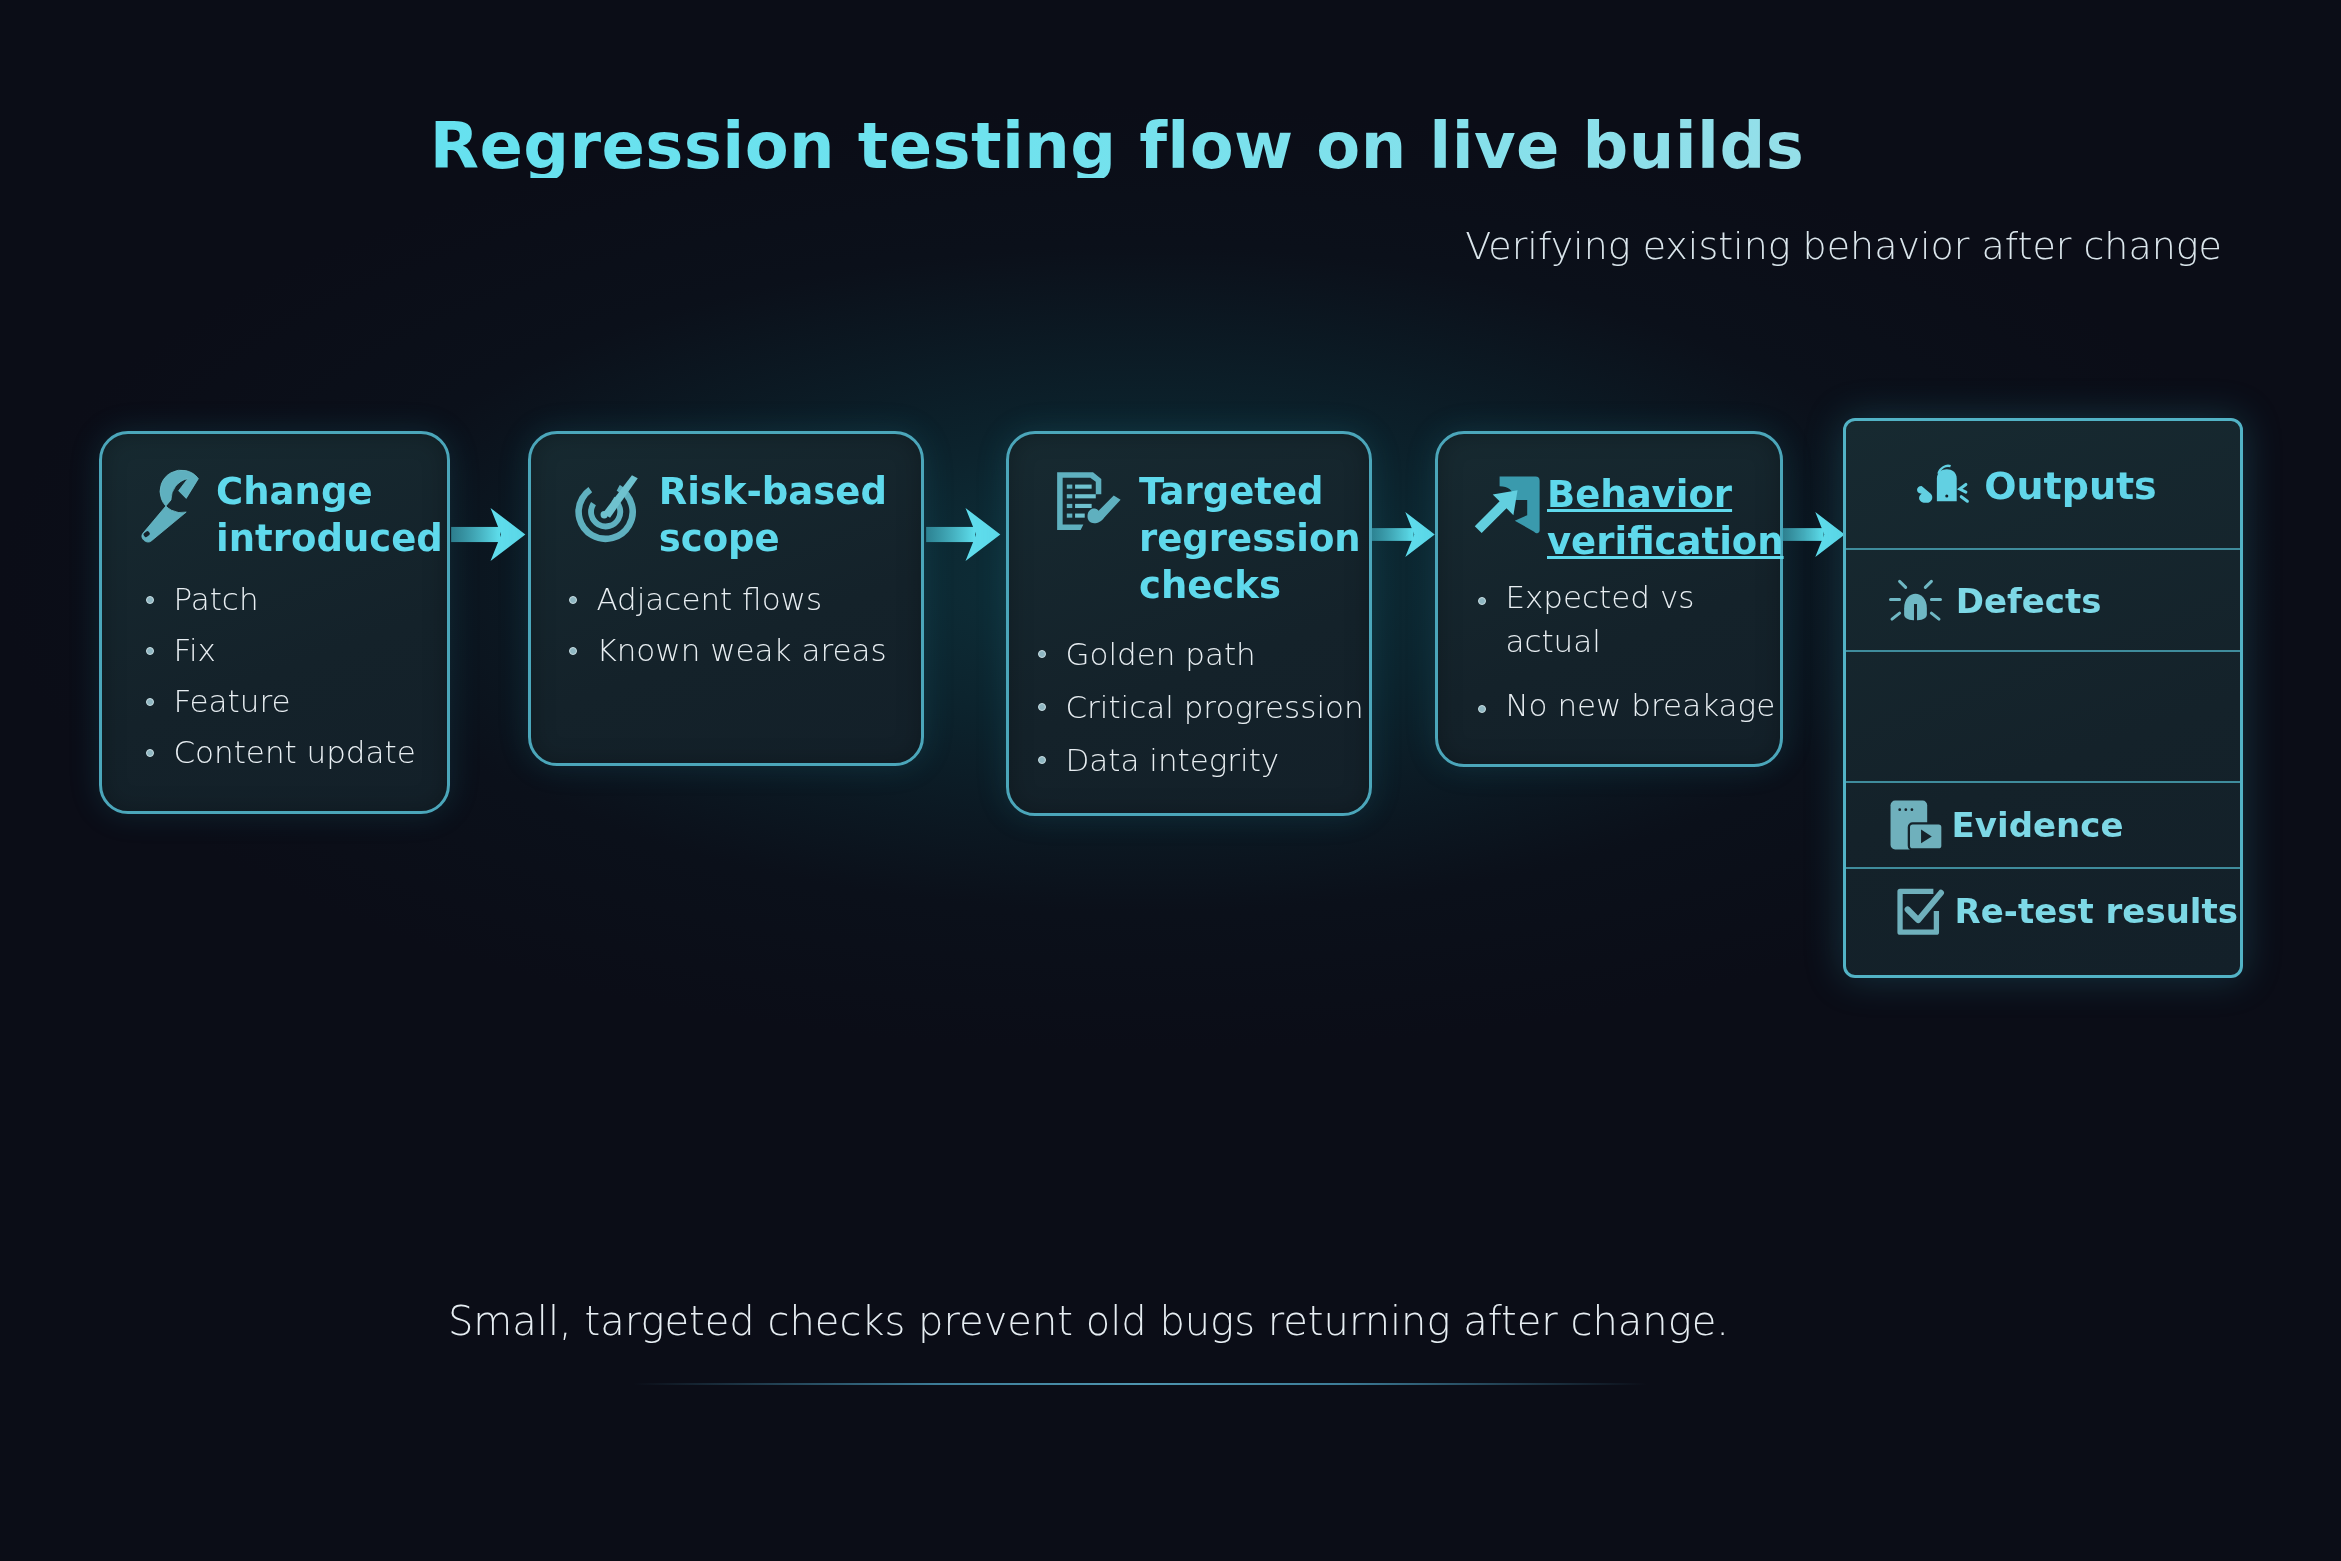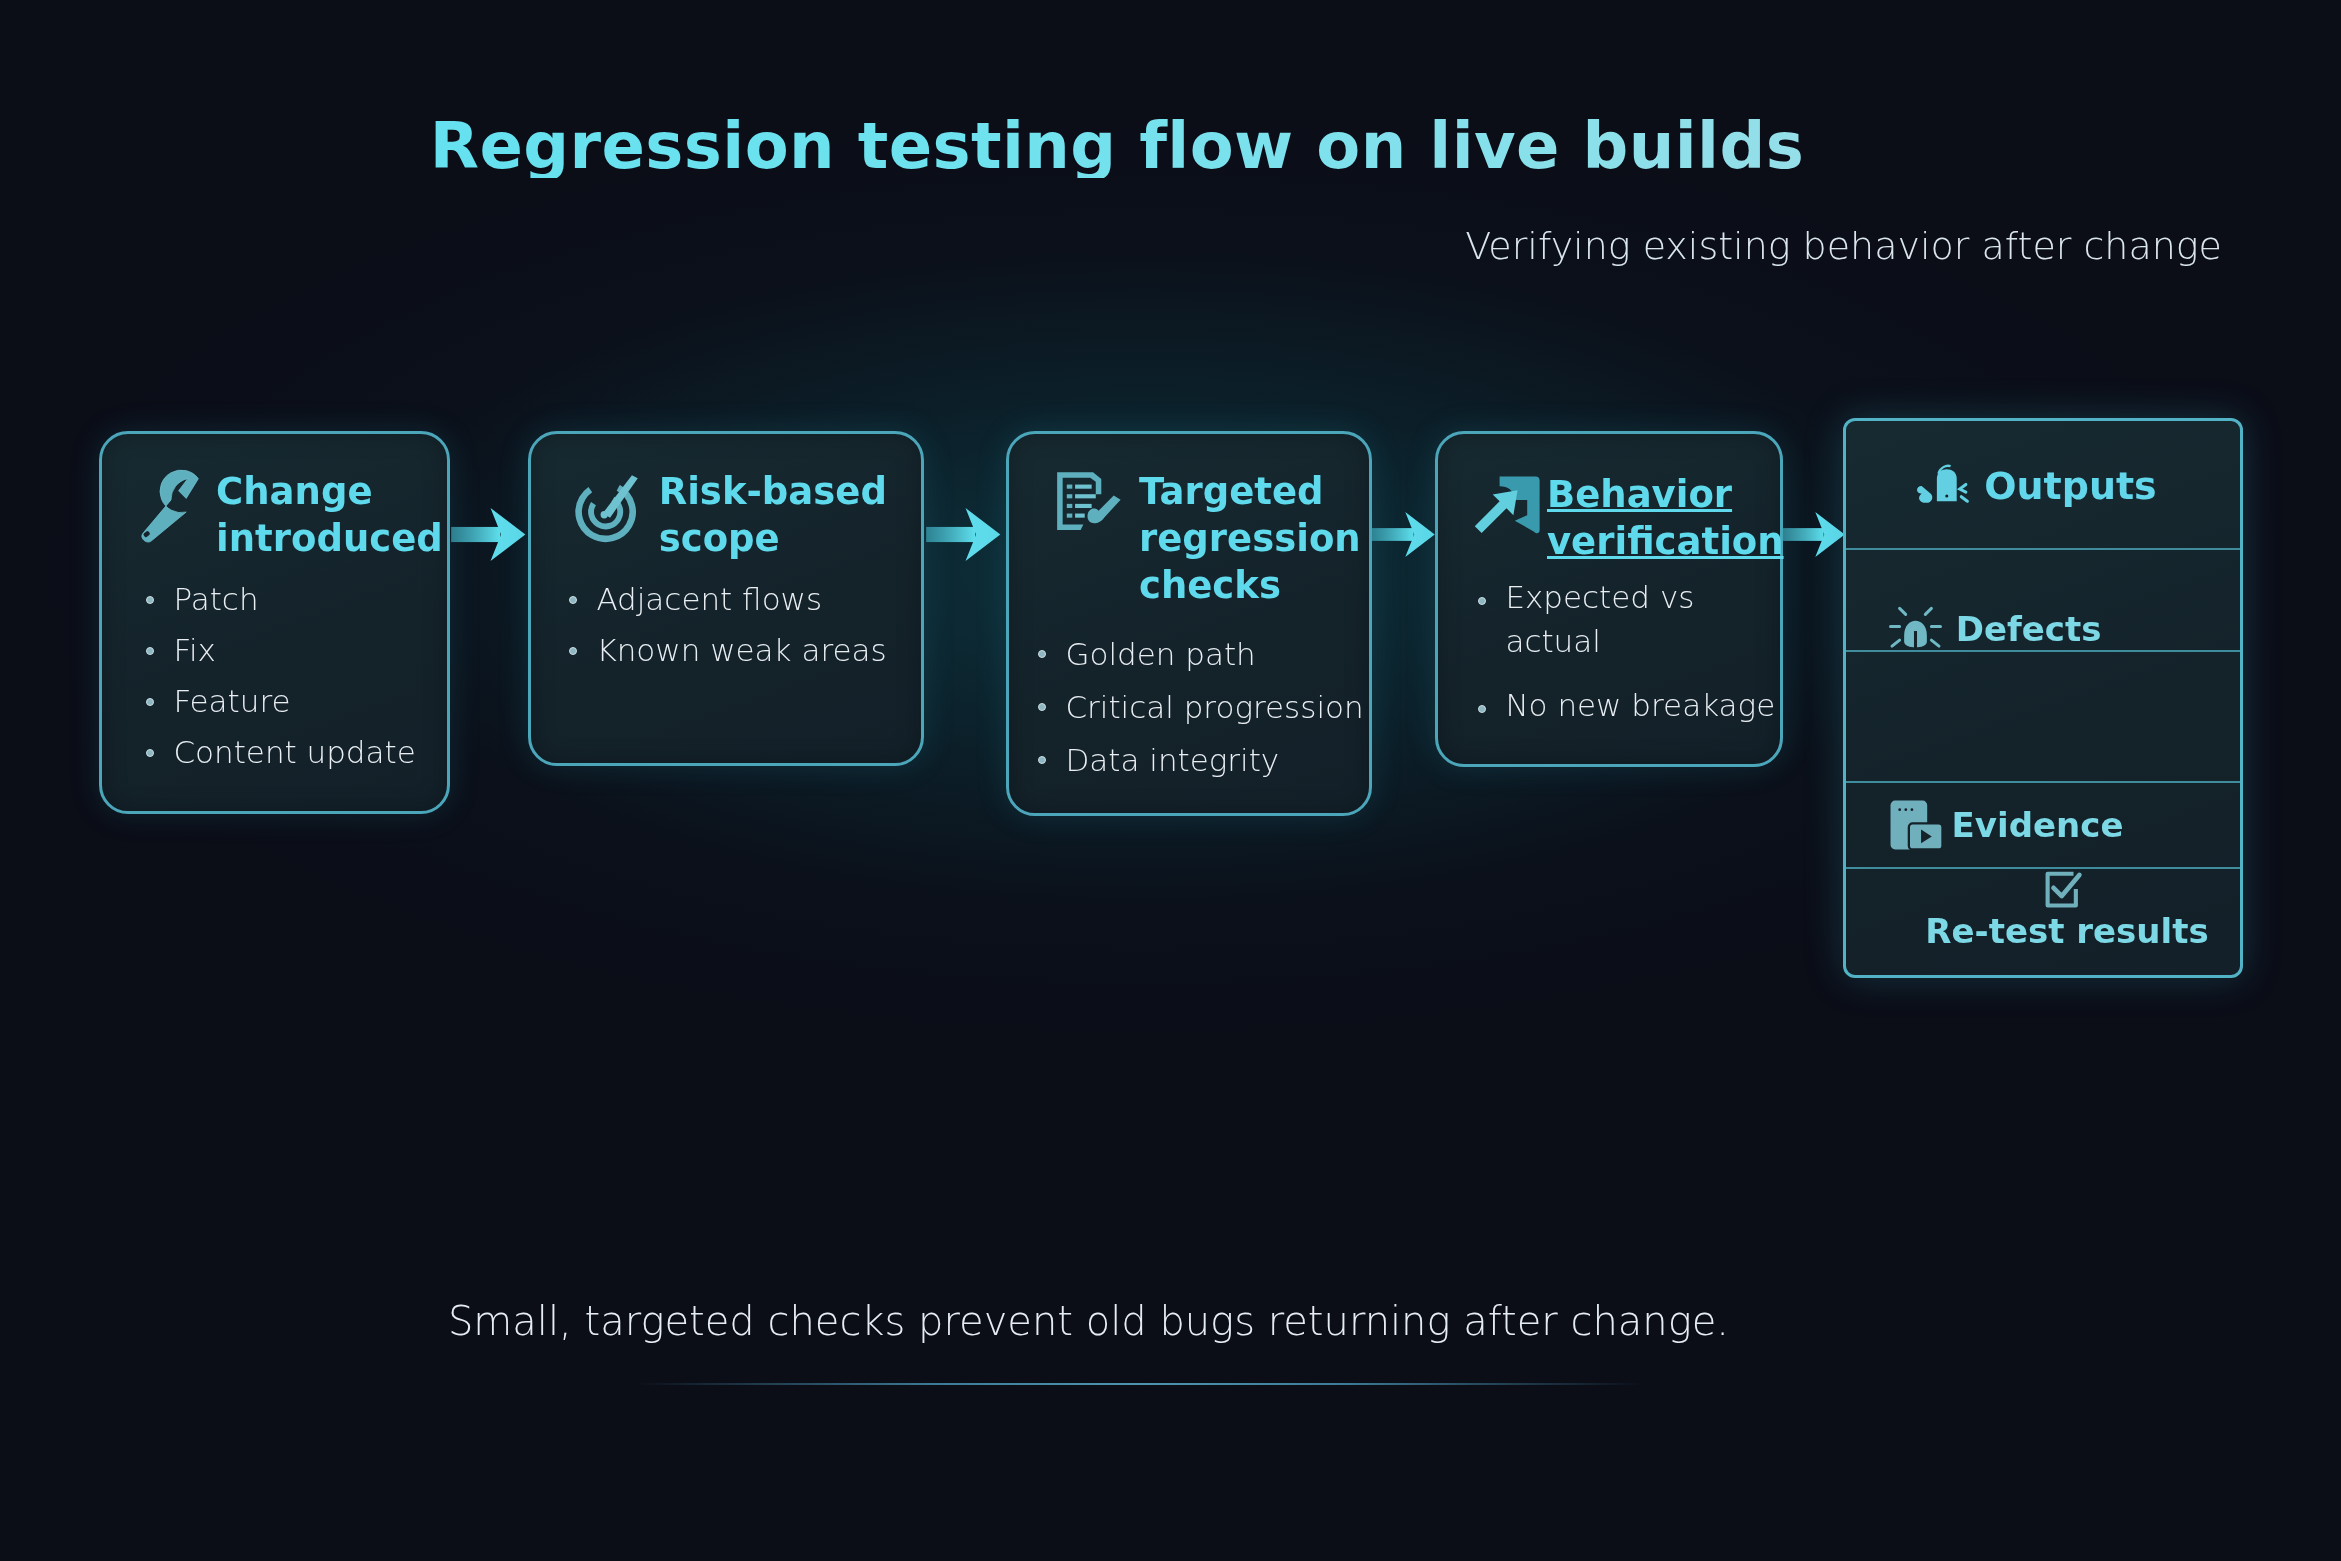--- a/index.html
+++ b/index.html
@@ -217,21 +217,21 @@
       <path d="M30 50 L30 20 C30 4 56 4 56 20 L56 50 Z" fill="#62d0e2"></path>
       <path d="M32 14 C34 6 42 2 48 4" stroke="#62d0e2" stroke-width="3" fill="none"></path>
       <circle cx="43" cy="43" r="2" fill="#15222a"></circle>
       <path d="M10 30 C2 30 2 40 10 40 C4 44 6 52 16 52 C24 52 26 44 22 40" fill="#62d0e2"></path>
       <path d="M68 28 L60 34 L68 38 M62 44 L70 50" stroke="#62d0e2" stroke-width="4" fill="none" stroke-linecap="round"></path>
     </svg>
     <span class="out-label" style="font-size:38px;color:#62d6ea;">Outputs</span>
   </div>
   <div class="out-div" style="top:127px;"></div>
 
-  <div class="out-row" style="top:130px;height:100px;padding-left:43px;align-items:flex-end;">
+  <div class="out-row" style="top:130px;height:100px;padding-left:43px;">
     <svg viewBox="0 0 70 60" style="width:53px;height:46px;margin-right:13.7px;">
       <path d="M20 40 C20 14 50 14 50 40 L50 48 C50 58 20 58 20 48 Z" fill="#6fb8c4"></path>
       <rect x="33" y="34" width="4" height="24" fill="#15222a"></rect>
       <path d="M14 4 L22 12 M56 4 L48 12 M2 28 L14 28 M56 28 L68 28 M4 54 L14 46 M66 54 L56 46" stroke="#6fb8c4" stroke-width="4" stroke-linecap="round"></path>
     </svg>
     <span class="out-label">Defects</span>
   </div>
   <div class="out-div" style="top:229px;"></div>
 
   <div class="out-div" style="top:360px;"></div>
@@ -242,21 +242,21 @@
       <circle cx="14" cy="14" r="1.8" fill="#15222a"></circle>
         <circle cx="22" cy="14" r="1.8" fill="#15222a"></circle>
         <circle cx="30" cy="14" r="1.8" fill="#15222a"></circle>
       <rect x="26" y="32" width="44" height="34" rx="5" fill="#6fb0bc" stroke="#15222a" stroke-width="3"></rect>
       <path d="M42 40 L56 49 L42 58 Z" fill="#15222a"></path>
     </svg>
     <span class="out-label">Evidence</span>
   </div>
   <div class="out-div" style="top:446px;"></div>
 
-  <div class="out-row" style="top:448px;height:84px;padding-left:48px;flex-direction:column;">
+  <div class="out-row" style="top:448px;height:84px;padding-left:48px;">
     <svg viewBox="0 0 70 68" style="width:53px;height:52px;margin-right:7.6px;">
       <path d="M52 8 L8 8 L8 62 L56 62 L56 34" fill="none" stroke="#6fb0bc" stroke-width="7" stroke-linejoin="round"></path>
       <path d="M18 32 L32 46 L62 10" fill="none" stroke="#6fb0bc" stroke-width="8" stroke-linecap="round" stroke-linejoin="round"></path>
     </svg>
     <span class="out-label">Re-test results</span>
   </div>
 </div>
 
 <div class="footer">Small, targeted checks prevent old bugs returning after change.</div>
 <div class="footer-line"></div>

